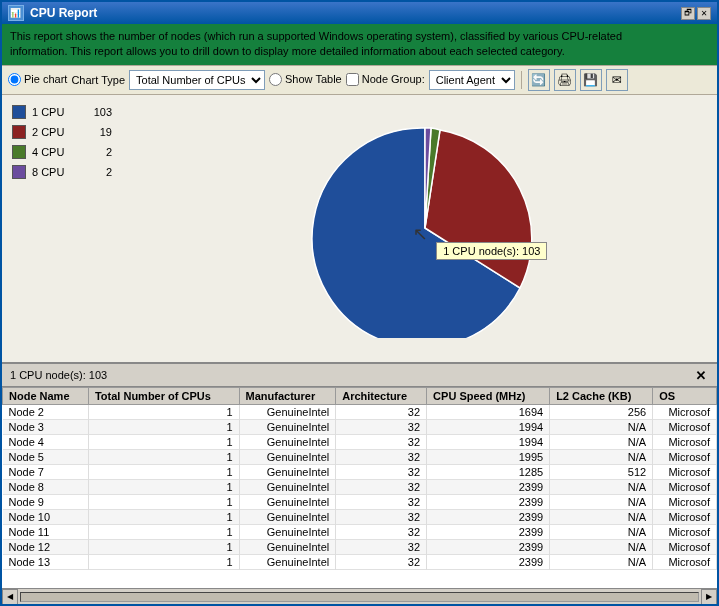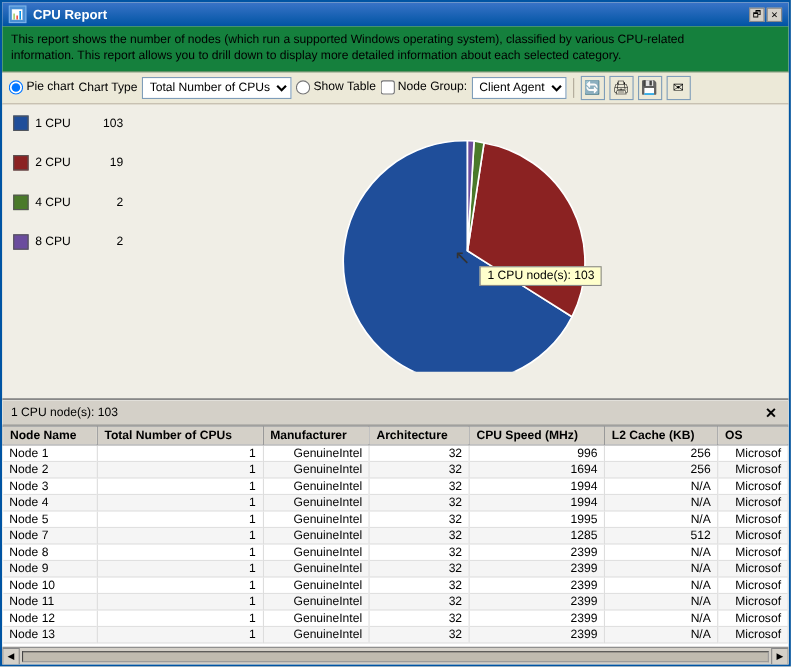--- a/index.html
+++ b/index.html
@@ -126,21 +126,21 @@
       background: #f0eee6;
       border-bottom: 2px solid #888;
     }
 
     .legend {
       width: 130px;
       padding: 10px;
       flex-shrink: 0;
       display: flex;
       flex-direction: column;
-      gap: 22px;
+      gap: 6px;
     }
 
     .legend-item {
       display: flex;
       align-items: center;
       gap: 6px;
     }
 
     .legend-color {
       width: 14px;
@@ -410,29 +410,20 @@
             <th>Node Name</th>
             <th>Total Number of CPUs</th>
             <th>Manufacturer</th>
             <th>Architecture</th>
             <th>CPU Speed (MHz)</th>
             <th>L2 Cache (KB)</th>
             <th>OS</th>
           </tr>
         </thead>
         <tbody id="table-body">
-        <tr>
-              <td>Node 1</td>
-              <td class="num">1</td>
-              <td class="num">GenuineIntel</td>
-              <td class="num">32</td>
-              <td class="num">996</td>
-              <td class="num">256</td>
-              <td class="num">Microsof</td>
-            </tr>
             <tr>
               <td>Node 2</td>
               <td class="num">1</td>
               <td class="num">GenuineIntel</td>
               <td class="num">32</td>
               <td class="num">1694</td>
               <td class="num">256</td>
               <td class="num">Microsof</td>
             </tr>
             <tr>

